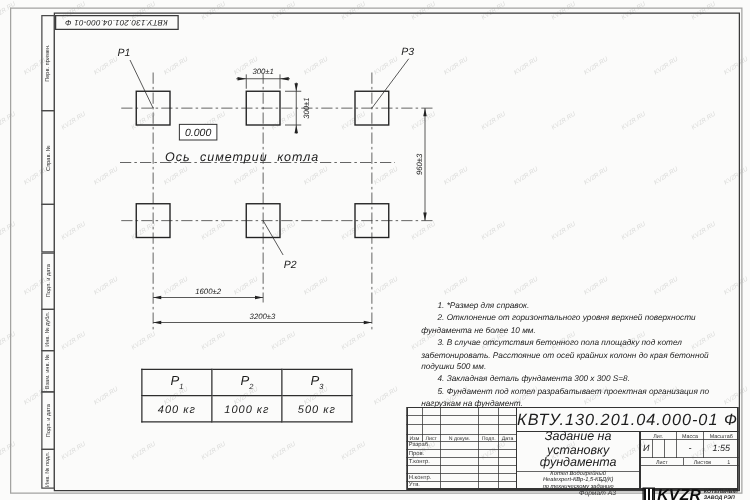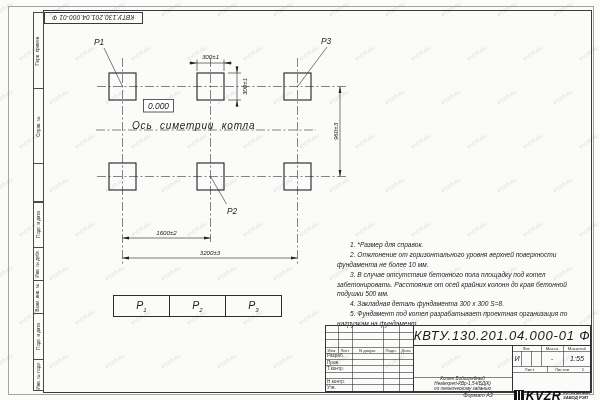--- a/index.html
+++ b/index.html
@@ -268,20 +268,25 @@
     <div class="note">5. Фундамент под котел разрабатывает проектная организация по нагрузкам на фундамент.</div>
   </div>
 
   <table class="load-table">
     <tbody>
         <tr>
       <td class="hdr"><span>Р</span><sub>1</sub></td>
       <td class="hdr"><span>Р</span><sub>2</sub></td>
       <td class="hdr"><span>Р</span><sub>3</sub></td>
     </tr>
+    <tr>
+      <td class="val">400 кг</td>
+      <td class="val">1000 кг</td>
+      <td class="val">500 кг</td>
+    </tr>
   </tbody>
     </table>
 
   <div class="title-block">
     <svg width="266" height="67" viewBox="0 0 266 66.5" shape-rendering="crispEdges">
       <g stroke="#333" fill="none">
         <rect x="0.6" y="0.6" width="264.8" height="65.3" stroke-width="1.2"></rect>
         <path d="M88 0 V66.5" stroke-width="1"></path>
         <path d="M187 20 V66.5" stroke-width="1"></path>
         <path d="M13 0 V28" stroke-width="0.6"></path>
@@ -304,20 +309,25 @@
 
     <div class="tb-rowlabel" style="top:28.2px;">Разраб.</div>
     <div class="tb-rowlabel" style="top:34.6px;">Пров.</div>
     <div class="tb-rowlabel" style="top:41px;">Т.контр.</div>
     <div class="tb-rowlabel" style="top:47.4px;"></div>
     <div class="tb-rowlabel" style="top:53.8px;">Н.контр.</div>
     <div class="tb-rowlabel" style="top:60.2px;">Утв.</div>
 
     <div class="tb-abs tb-doc">КВТУ.130.201.04.000-01 Ф</div>
 
+    <div class="tb-abs tb-title">
+      <div>Задание на</div>
+      <div>установку</div>
+      <div>фундамента</div>
+    </div>
 
     <div class="tb-abs tb-sub">
       <div>Котел Водогрейный</div>
       <div>Heatexpert-КВр-1,5-КБД(К)</div>
       <div>по техническому заданию</div>
     </div>
 
     <div class="tb-abs tb-small" style="left:187px;top:20px;width:29px;height:6px;">Лит.</div>
     <div class="tb-abs tb-small" style="left:216px;top:20px;width:22px;height:6px;">Масса</div>
     <div class="tb-abs tb-small" style="left:238px;top:20px;width:28px;height:6px;">Масштаб</div>

